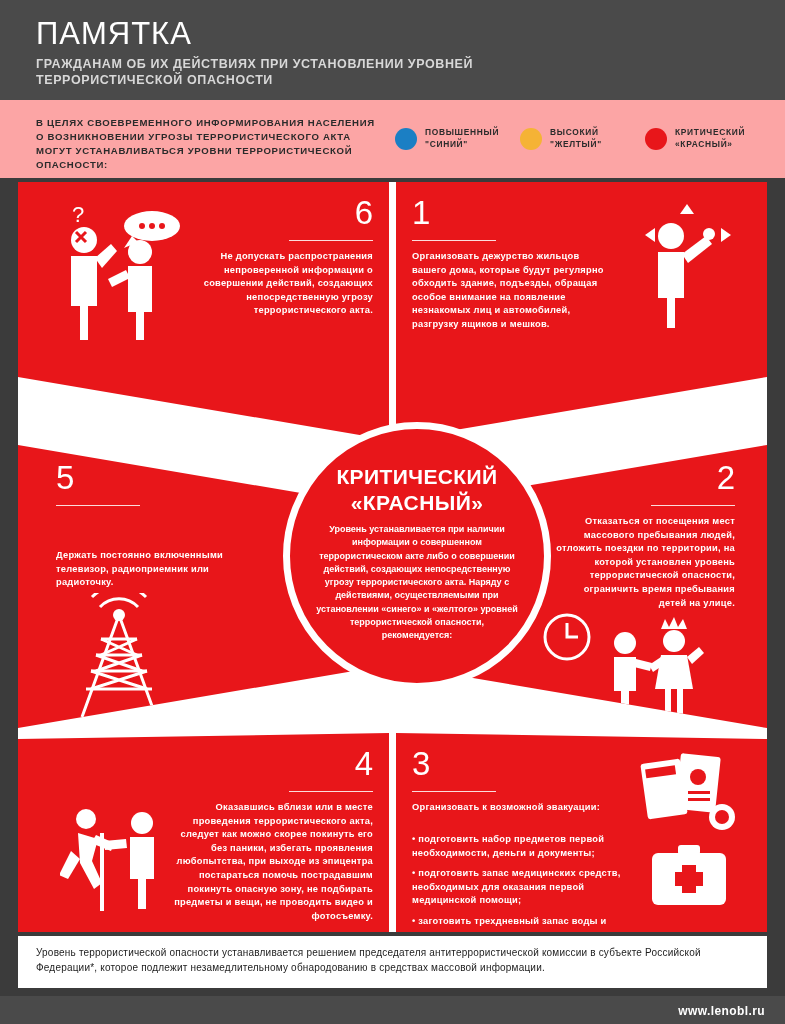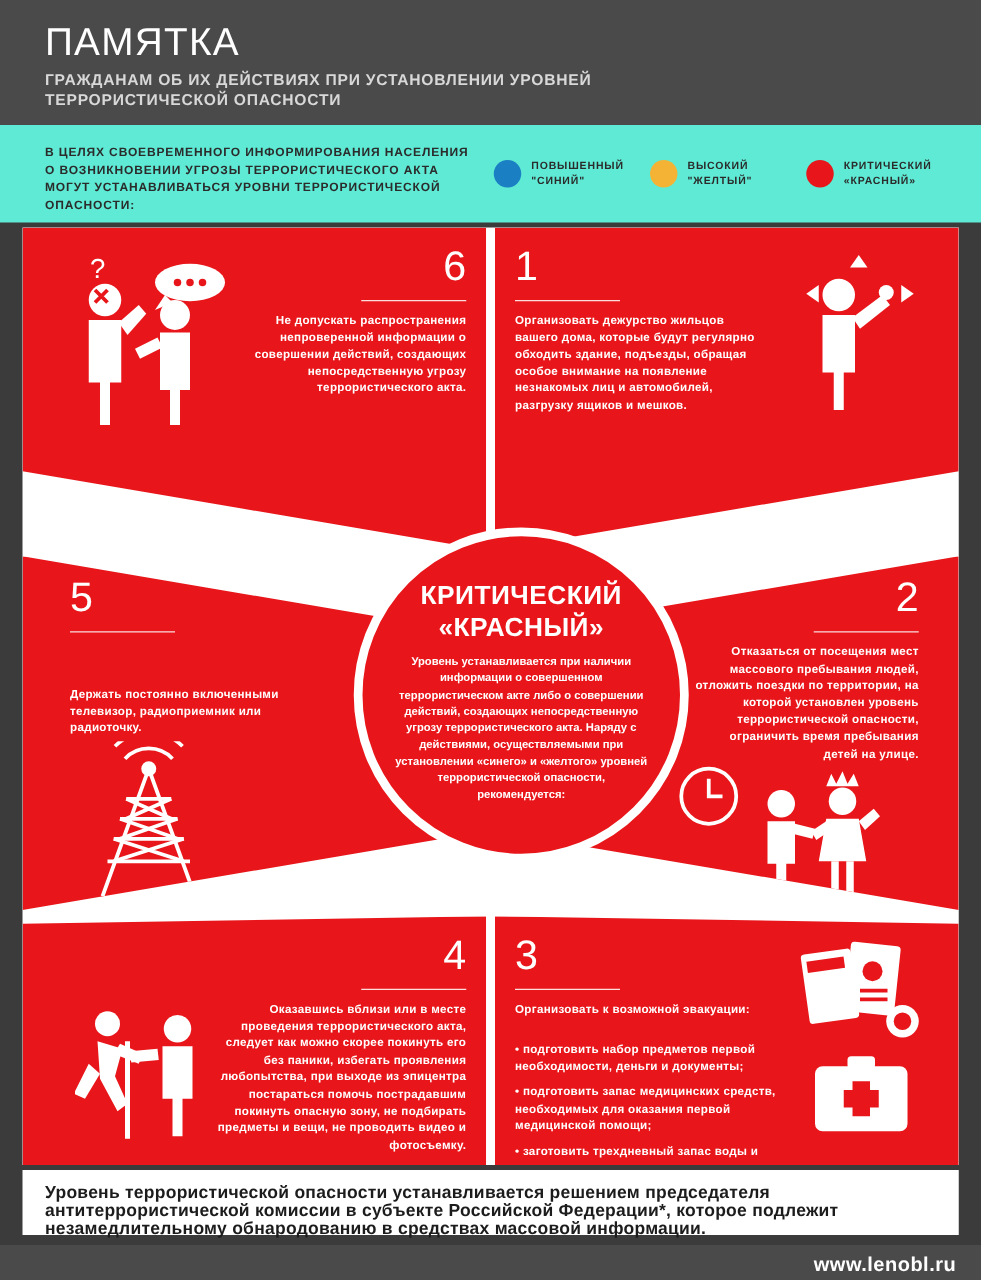--- a/index.html
+++ b/index.html
@@ -50,21 +50,21 @@
     letter-spacing: 0.6px;
     font-weight: bold;
   }
 
   
   .intro {
     position: absolute;
     left: 0; top: 100px;
     width: 785px;
     height: 78px;
-    background: #5eead4;
+    background: #fca5a5;
   }
   .intro-text {
     position: absolute;
     left: 36px;
     top: 16px;
     width: 340px;
     font-size: 9.6px;
     line-height: 14px;
     letter-spacing: 0.7px;
     color: #2b2b2b;
@@ -218,40 +218,40 @@
     position: absolute;
     left: 18px;
     top: 936px;
     width: 749px;
     height: 52px;
     background: #ffffff;
   }
   .footnote-text {
     position: absolute;
     left: 18px; right: 16px; top: 10px;
-    font-size: 14px;
+    font-size: 10px;
     line-height: 14.5px;
-    font-weight: bold;
+    font-weight: normal;
     color: #1c1c1c;
     letter-spacing: 0.2px;
   }
   .footer-bar {
     position: absolute;
     left: 0;
     top: 996px;
     width: 785px;
     height: 28px;
     background: #4a4a4a;
   }
   .footer-url {
     position: absolute;
     right: 20px;
     top: 8px;
     color: #ffffff;
-    font-size: 16px;
+    font-size: 12px;
     font-weight: bold;
     letter-spacing: 0.4px;
   }
 
   
   .icon { position: absolute; }
 </style>
 </head>
 <body>
 

